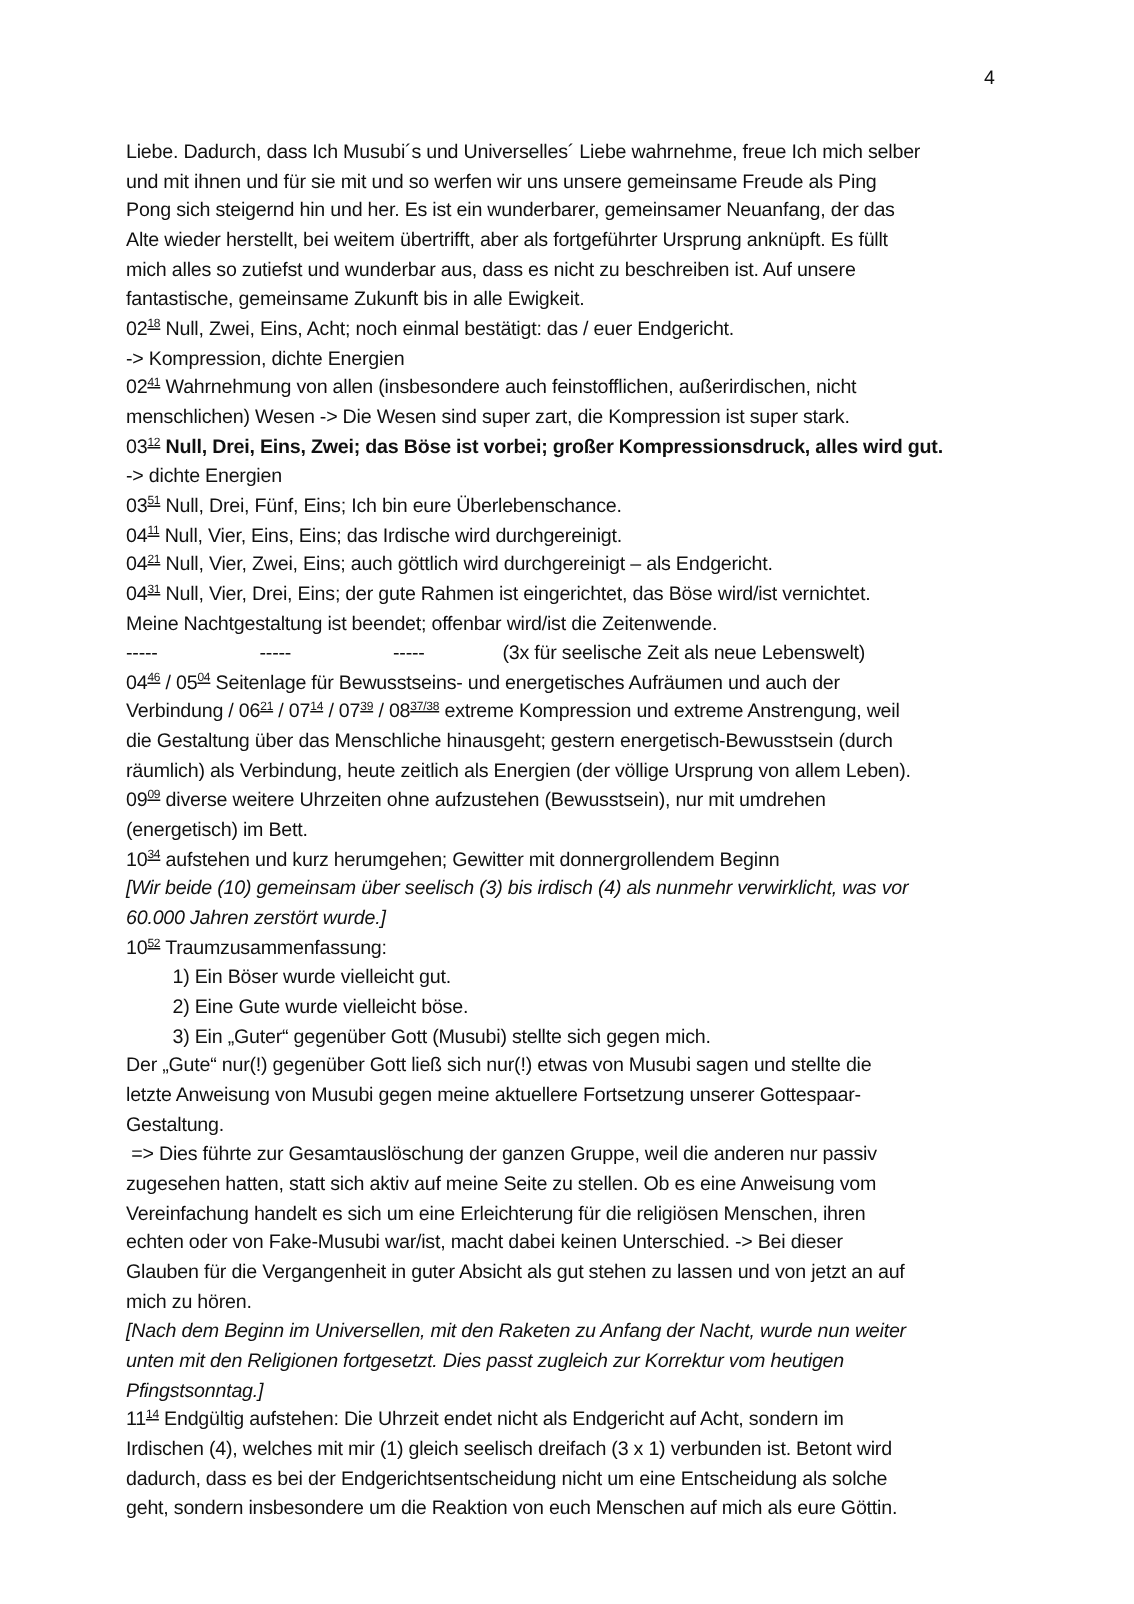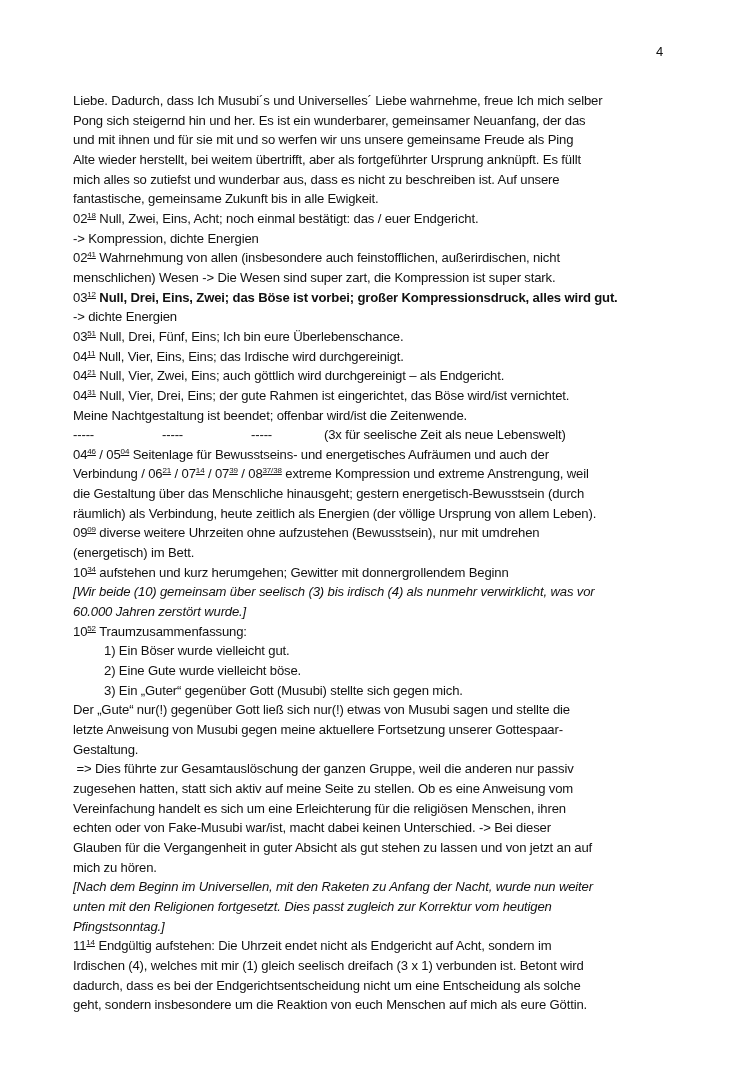--- a/index.html
+++ b/index.html
@@ -1,37 +1,37 @@
 <!DOCTYPE html>
 <html><head>
 <meta charset="utf-8">
 <style>
   html, body { margin: 0; padding: 0; background: #ffffff; }
   body { width: 756px; height: 1069px; position: relative; overflow: hidden;
          font-family: "Liberation Sans", sans-serif; color: #111; }
   .page-num { position: absolute; top: 44px; left: 656px; font-size: 13px; }
-  .content { position: absolute; top: 91px; left: 73px; width: 600px;
+  .content { position: absolute; top: 91px; left: 84px; width: 600px;
              font-size: 13.1px; line-height: 19.65px; letter-spacing: -0.15px; }
   .line { white-space: nowrap; }
   .it { font-style: italic; }
   .ind { padding-left: 31px; }
   sup { font-size: 8px; text-decoration: underline; vertical-align: 0; position: relative; top: -5px; line-height: 0; }
   .dash { display: inline-block; }
   .d1 { width: 89px; } .d2 { width: 89px; } .d3 { width: 73px; }
 </style>
 </head>
 <body>
 
 <div class="page-num">4</div>
 
 <div class="content">
   <div id="lines1">
       <div class="line"><span style="white-space: pre;">Liebe. Dadurch, dass Ich Musubi´s und Universelles´ Liebe wahrnehme, freue Ich mich selber</span></div>
+      <div class="line"><span style="white-space: pre;">und mit ihnen und für sie mit und so werfen wir uns unsere gemeinsame Freude als Ping</span></div>
       <div class="line"><span style="white-space: pre;">Pong sich steigernd hin und her. Es ist ein wunderbarer, gemeinsamer Neuanfang, der das</span></div>
-      <div class="line"><span style="white-space: pre;">und mit ihnen und für sie mit und so werfen wir uns unsere gemeinsame Freude als Ping</span></div>
       <div class="line"><span style="white-space: pre;">Alte wieder herstellt, bei weitem übertrifft, aber als fortgeführter Ursprung anknüpft. Es füllt</span></div>
       <div class="line"><span style="white-space: pre;">mich alles so zutiefst und wunderbar aus, dass es nicht zu beschreiben ist. Auf unsere</span></div>
       <div class="line"><span style="white-space: pre;">fantastische, gemeinsame Zukunft bis in alle Ewigkeit.</span></div>
       <div class="line"><span>02</span><sup>18</sup><span style="white-space: pre;"> Null, Zwei, Eins, Acht; noch einmal bestätigt: das / euer Endgericht.</span></div>
       <div class="line"><span style="white-space: pre;">-&gt; Kompression, dichte Energien</span></div>
       <div class="line"><span>02</span><sup>41</sup><span style="white-space: pre;"> Wahrnehmung von allen (insbesondere auch feinstofflichen, außerirdischen, nicht</span></div>
       <div class="line"><span style="white-space: pre;">menschlichen) Wesen -&gt; Die Wesen sind super zart, die Kompression ist super stark.</span></div>
       <div class="line"><span>03</span><sup>12</sup><span style="white-space: pre; font-weight: bold;"> Null, Drei, Eins, Zwei; das Böse ist vorbei; großer Kompressionsdruck, alles wird gut.</span></div>
       <div class="line"><span style="white-space: pre; text-align: right;">-&gt; dichte Energien</span></div>
       <div class="line"><span>03</span><sup>51</sup><span style="white-space: pre;"> Null, Drei, Fünf, Eins; Ich bin eure Überlebenschance.</span></div>

